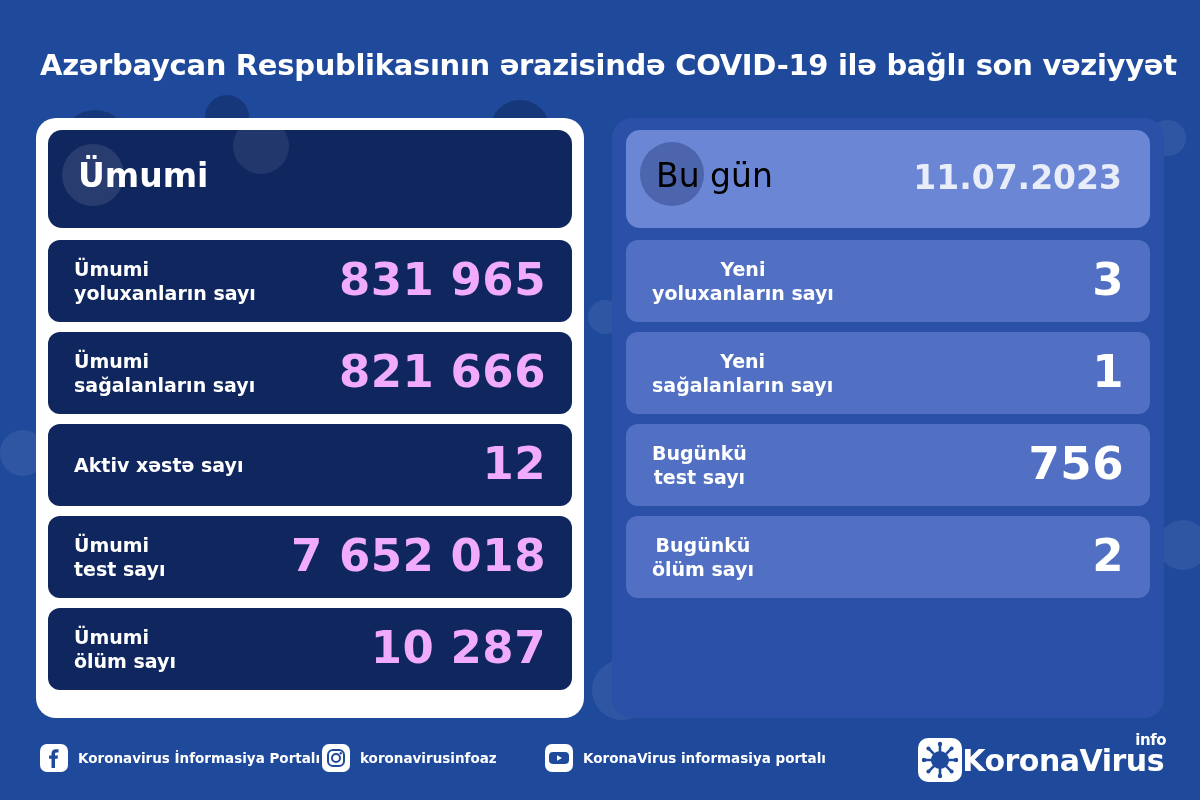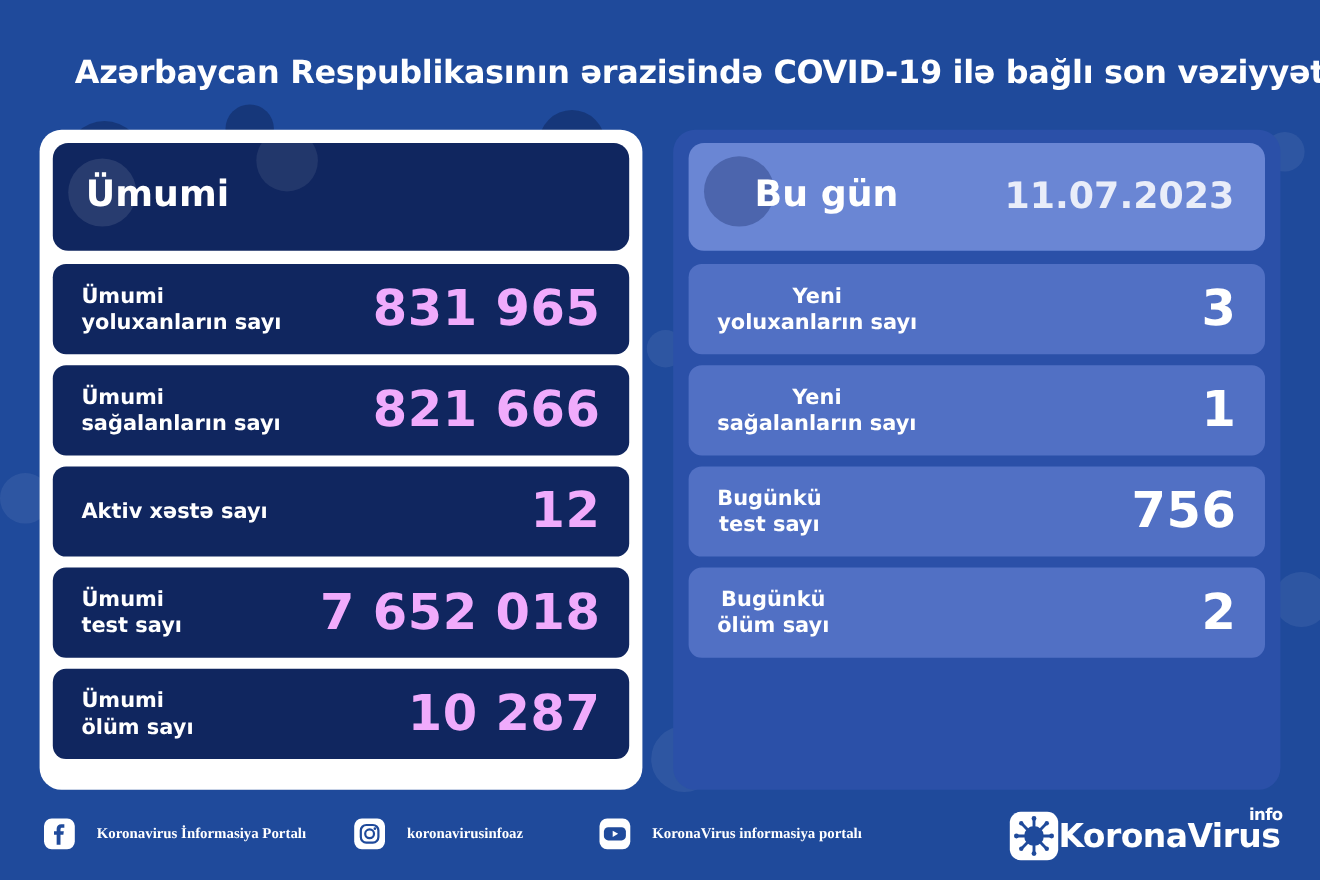--- a/index.html
+++ b/index.html
@@ -42,21 +42,20 @@
     position: absolute;
     left: 40px;
     top: 48px;
     width: 1120px;
     color: #ffffff;
     font-size: 29px;
     font-weight: bold;
     letter-spacing: -0.3px;
     font-family: "DejaVu Sans", sans-serif;
     white-space: nowrap;
-    margin-left: 28px;
   }
 
   .panel {
     position: absolute;
     border-radius: 20px;
   }
 
   
   .panel-left {
     left: 36px;
@@ -136,27 +135,26 @@
     top: 12px;
     width: 524px;
     height: 98px;
     background: #6a86d4;
     border-radius: 14px;
     box-sizing: border-box;
     padding: 26px 0 0 30px;
     overflow: hidden;
   }
   .panel-right .panel-head .head-label {
-    color: #ffffff;
+    color: #000000;
     font-size: 33px;
-    font-weight: bold;
+    font-weight: normal;
     position: relative;
     z-index: 2;
     display: inline-block;
-    margin-left: 30px;
   }
   .panel-right .panel-head .head-date {
     position: absolute;
     right: 28px;
     top: 28px;
     color: #e9edf9;
     font-size: 33px;
     font-weight: bold;
     z-index: 2;
   }
@@ -204,23 +202,22 @@
     position: absolute;
     left: 0;
     bottom: 0;
     width: 1200px;
     height: 76px;
   }
   .social {
     position: absolute;
     display: flex;
     align-items: center;
-    gap: 20px;
+    gap: 10px;
     top: 20px;
-    font-family: Liberation Serif, serif;
   }
   .social .txt {
     color: #ffffff;
     font-size: 13.5px;
     font-weight: bold;
     white-space: nowrap;
   }
   .ico {
     width: 28px;
     height: 28px;

